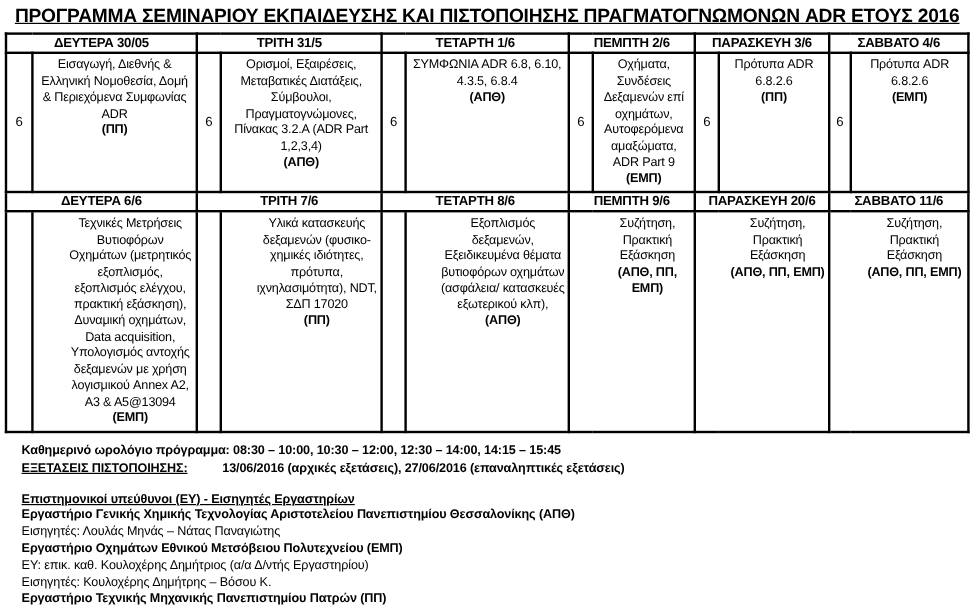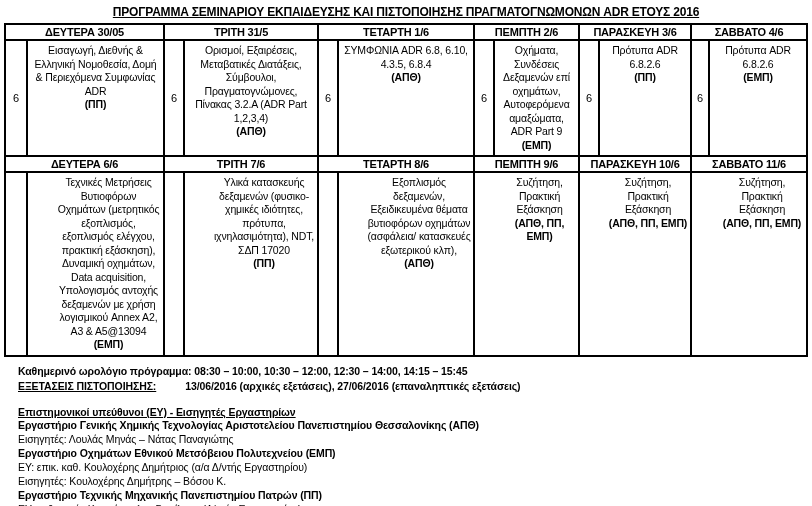--- a/index.html
+++ b/index.html
@@ -9,21 +9,21 @@
     width: 812px;
     height: 506px;
     background: #ffffff;
     color: #000;
     font-family: "Liberation Sans", "DejaVu Sans", sans-serif;
     overflow: hidden;
   }
   .doc-title {
     padding-top: 5px;
     text-align: center;
-    font-size: 12px;
+    font-size: 16px;
     font-weight: bold;
     text-decoration: underline;
     letter-spacing: -0.2px;
     white-space: nowrap;
   }
   table.program {
     border-collapse: collapse;
     table-layout: fixed;
     width: 802px;
     margin: 4px 0 0 4px;
@@ -136,21 +136,21 @@
         <div>Πρότυπα ADR 6.8.2.6</div>
         <div class="tag">(ΕΜΠ)</div>
       </td>
     </tr>
 
     <tr class="day-header">
       <th colspan="2">ΔΕΥΤΕΡΑ 6/6</th>
       <th colspan="2">ΤΡΙΤΗ 7/6</th>
       <th colspan="2">ΤΕΤΑΡΤΗ 8/6</th>
       <th colspan="2">ΠΕΜΠΤΗ 9/6</th>
-      <th colspan="2">ΠΑΡΑΣΚΕΥΗ 10/6</th>
+      <th colspan="2">ΠΑΡΑΣΚΕΥΗ 20/6</th>
       <th colspan="2">ΣΑΒΒΑΤΟ 11/6</th>
     </tr>
 
     <tr class="row-w2">
       <td class="hours">6</td>
       <td class="content">
         <div>Τεχνικές Μετρήσεις Βυτιοφόρων Οχημάτων (μετρητικός εξοπλισμός, εξοπλισμός ελέγχου, πρακτική εξάσκηση), Δυναμική οχημάτων, Data acquisition, Υπολογισμός αντοχής δεξαμενών με χρήση λογισμικού Annex A2, A3 &amp; A5@13094</div>
         <div class="tag">(ΕΜΠ)</div>
       </td>
       <td class="hours">6</td>

